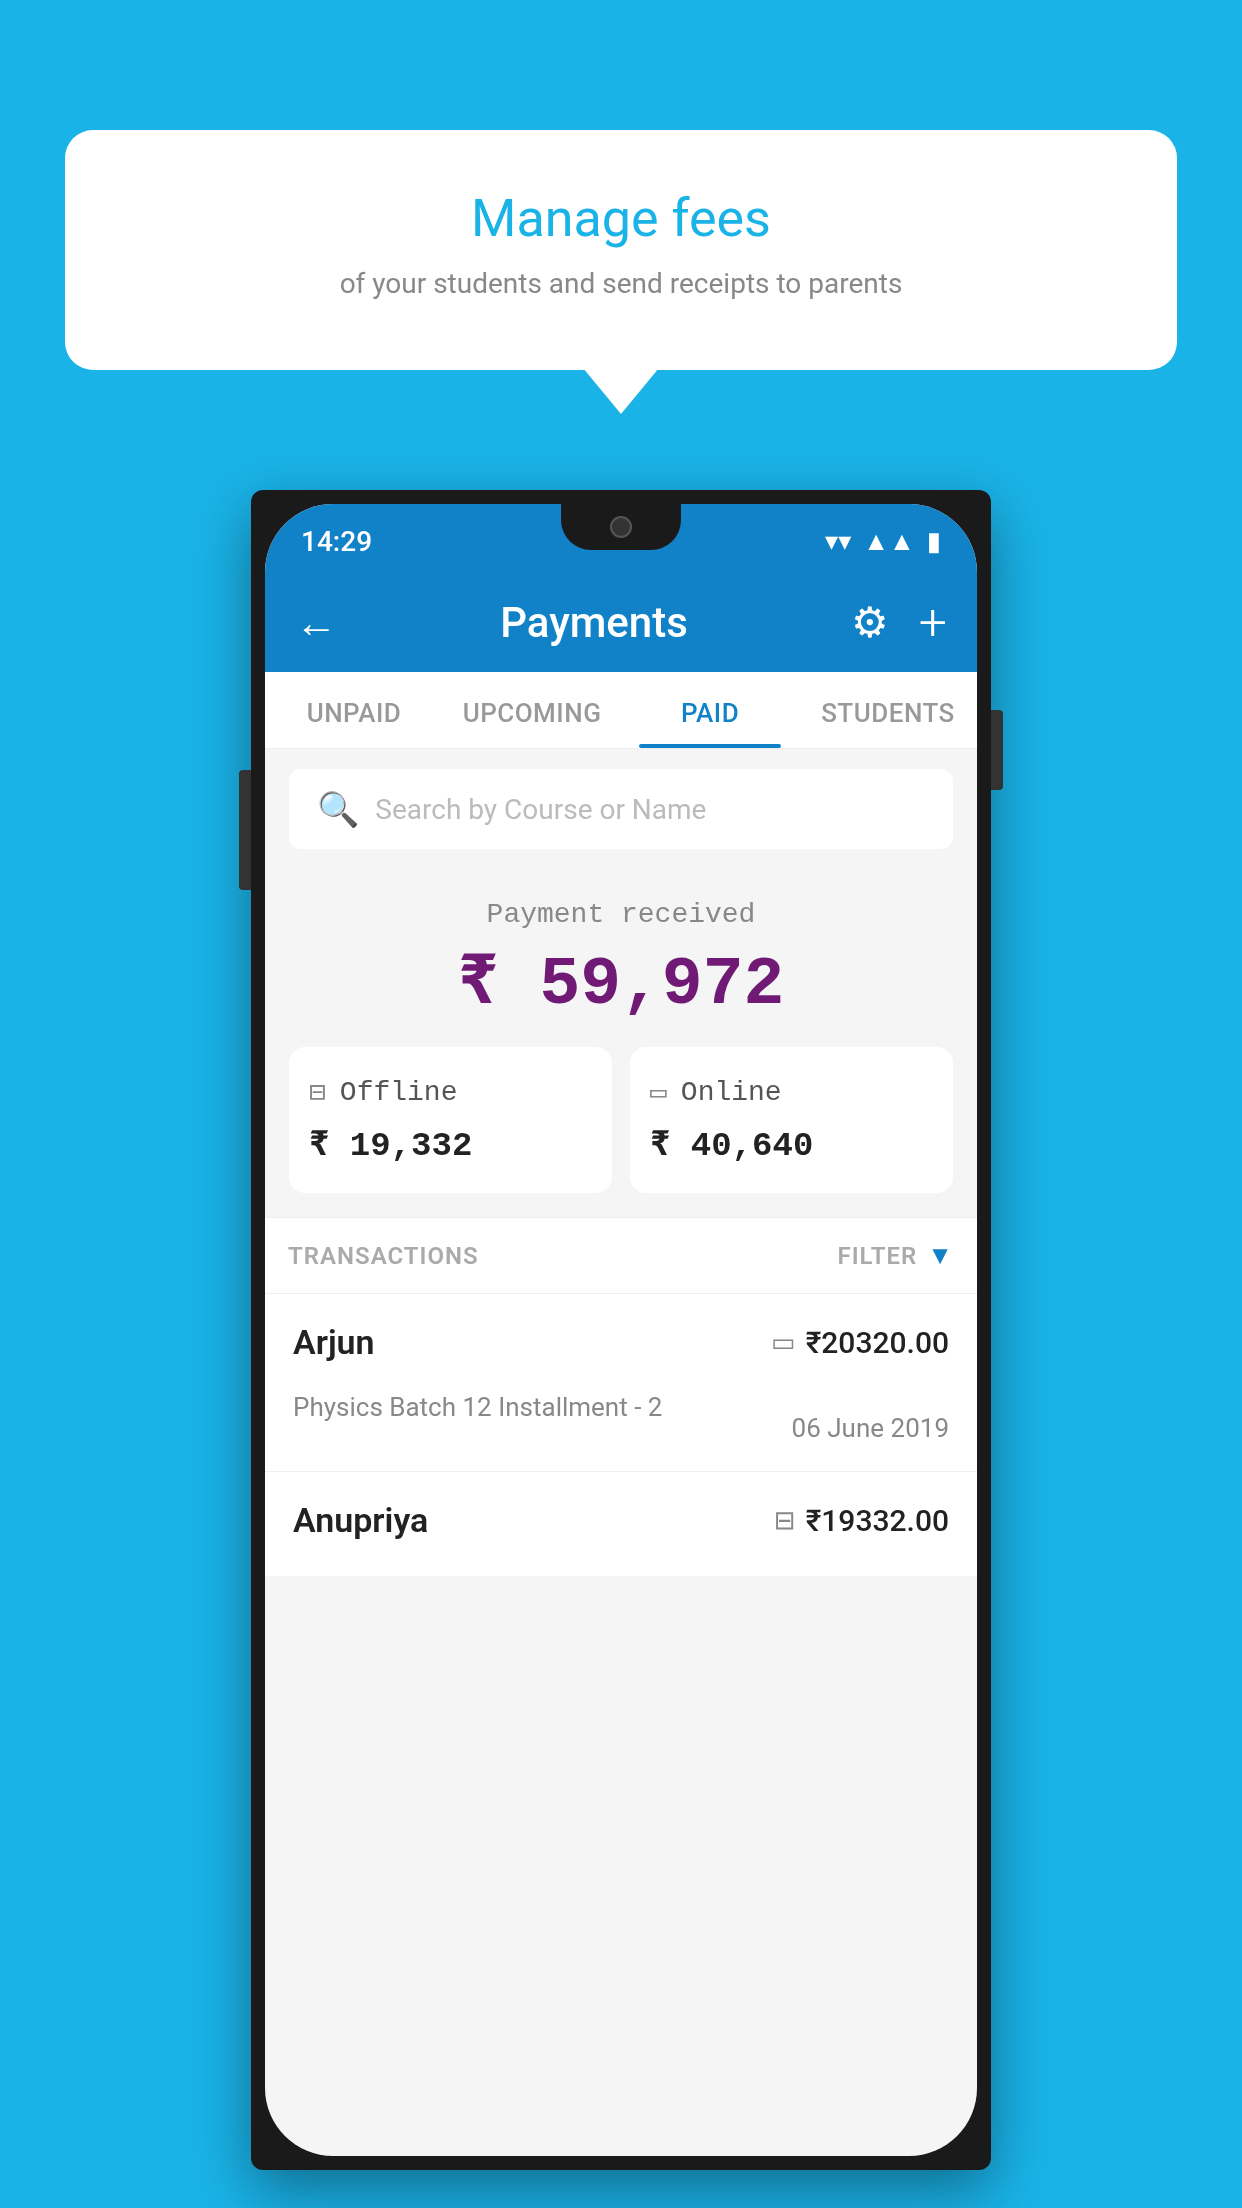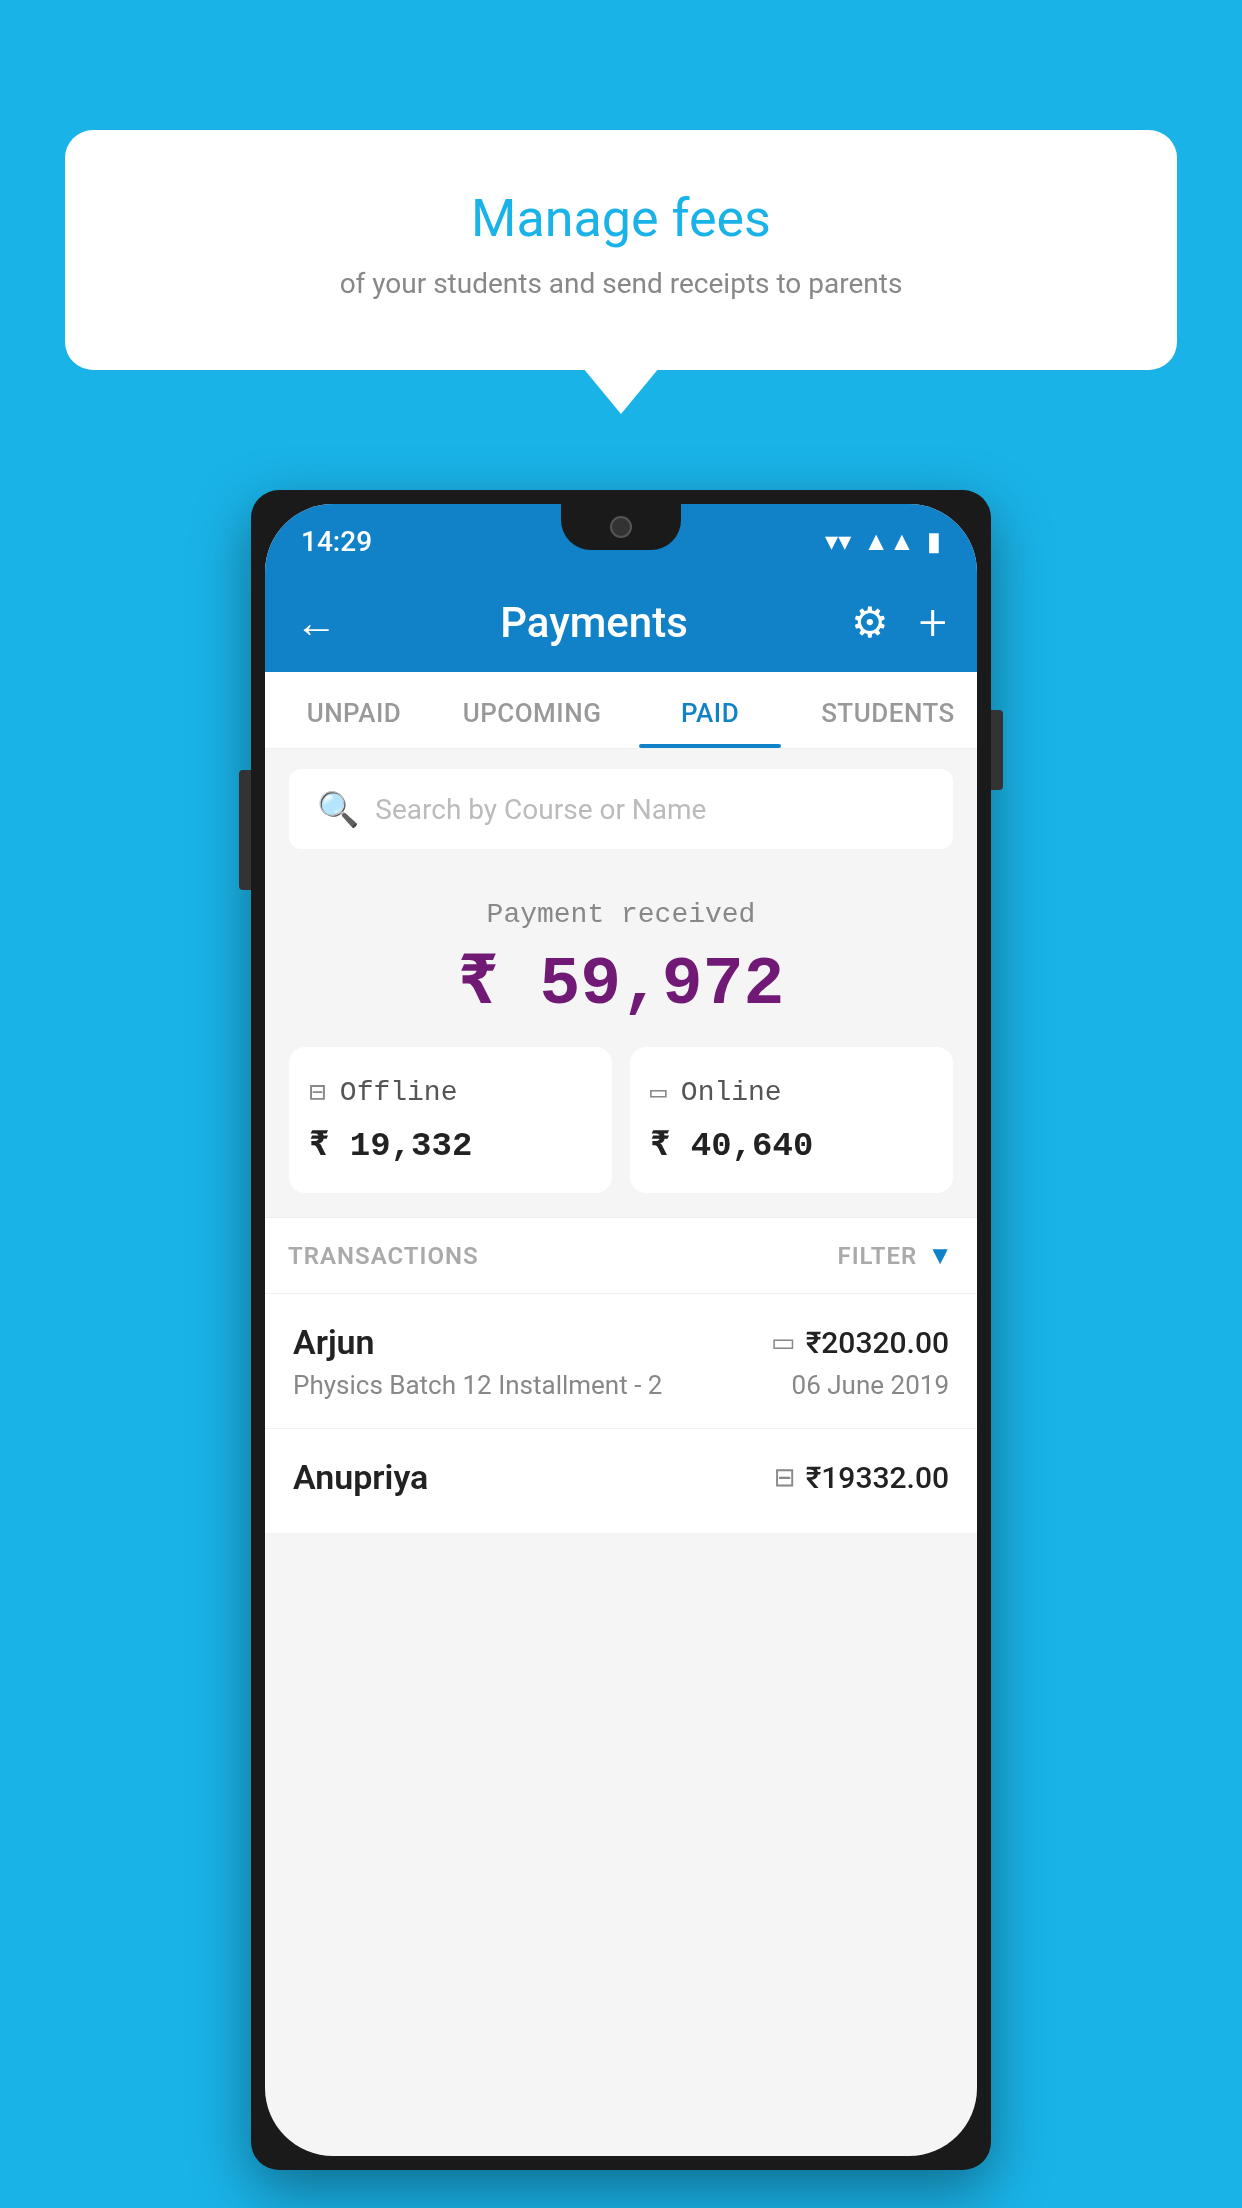--- a/index.html
+++ b/index.html
@@ -67,21 +67,21 @@
       left: 50%;
       transform: translateX(-50%);
       width: 740px;
       height: 1680px;
     }
 
     .phone-outer {
       width: 100%;
       height: 100%;
       background: #1a1a1a;
-      border-radius: 28px;
+      border-radius: 12px;
       position: relative;
       box-shadow: 0 20px 60px rgba(0,0,0,0.4);
     }
 
     
     .phone-outer::before {
       content: '';
       position: absolute;
       left: -12px;
       top: 280px;
@@ -396,20 +396,21 @@
     }
 
     .transaction-desc {
       font-size: 26px;
       color: #888;
     }
 
     .transaction-date {
       font-size: 26px;
       color: #888;
+      margin-top: 43px;
     }
   </style>
 </head>
 <body>
 
 <div class="speech-bubble-container">
   <div class="speech-bubble">
     <div class="bubble-title">Manage fees</div>
     <div class="bubble-subtitle">of your students and send receipts to parents</div>
   </div>

